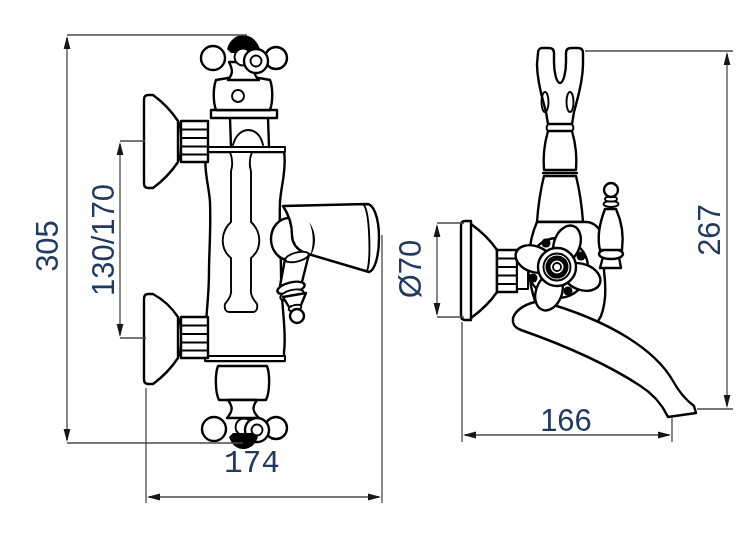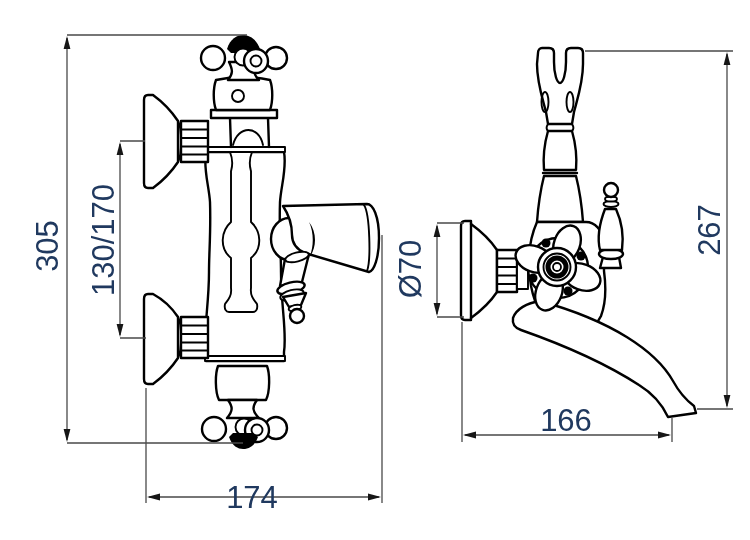--- a/index.html
+++ b/index.html
@@ -196,21 +196,21 @@
         <path class="ar" d="M463,435 L476,431.6 L476,438.4 Z"></path>
         <path class="ar" d="M671,435 L658,431.6 L658,438.4 Z"></path>
       </g>
     </g>
   </svg>
 
   <div class="dim-label v" style="left:47px;top:246px;">305</div>
 
   <div class="dim-label v" style="left:103px;top:240px;">130/170</div>
 
-  <div class="dim-label" style="left:252px;top:497px;">174</div>
+  <div class="dim-label" style="left:252px;top:463px;font-family:Liberation Mono, monospace;">174</div>
 
   <div class="dim-label v" style="left:410px;top:269px;">Ø70</div>
 
   <div class="dim-label v" style="left:709px;top:230px;">267</div>
 
   <div class="dim-label" style="left:566px;top:420px;">166</div>
 
 </div>
 
 </body></html>

